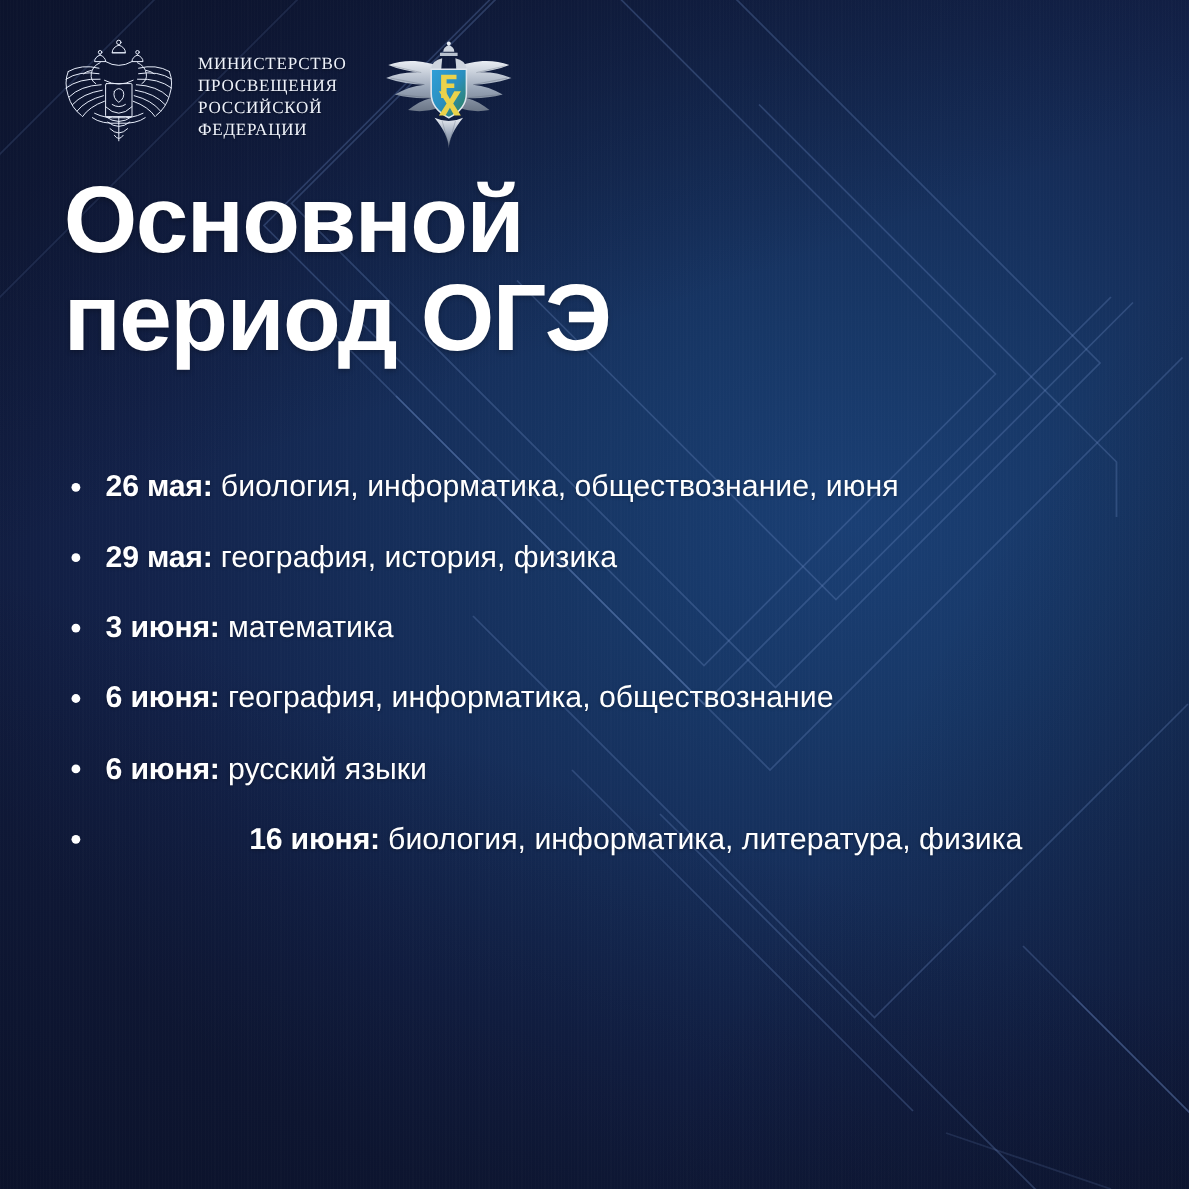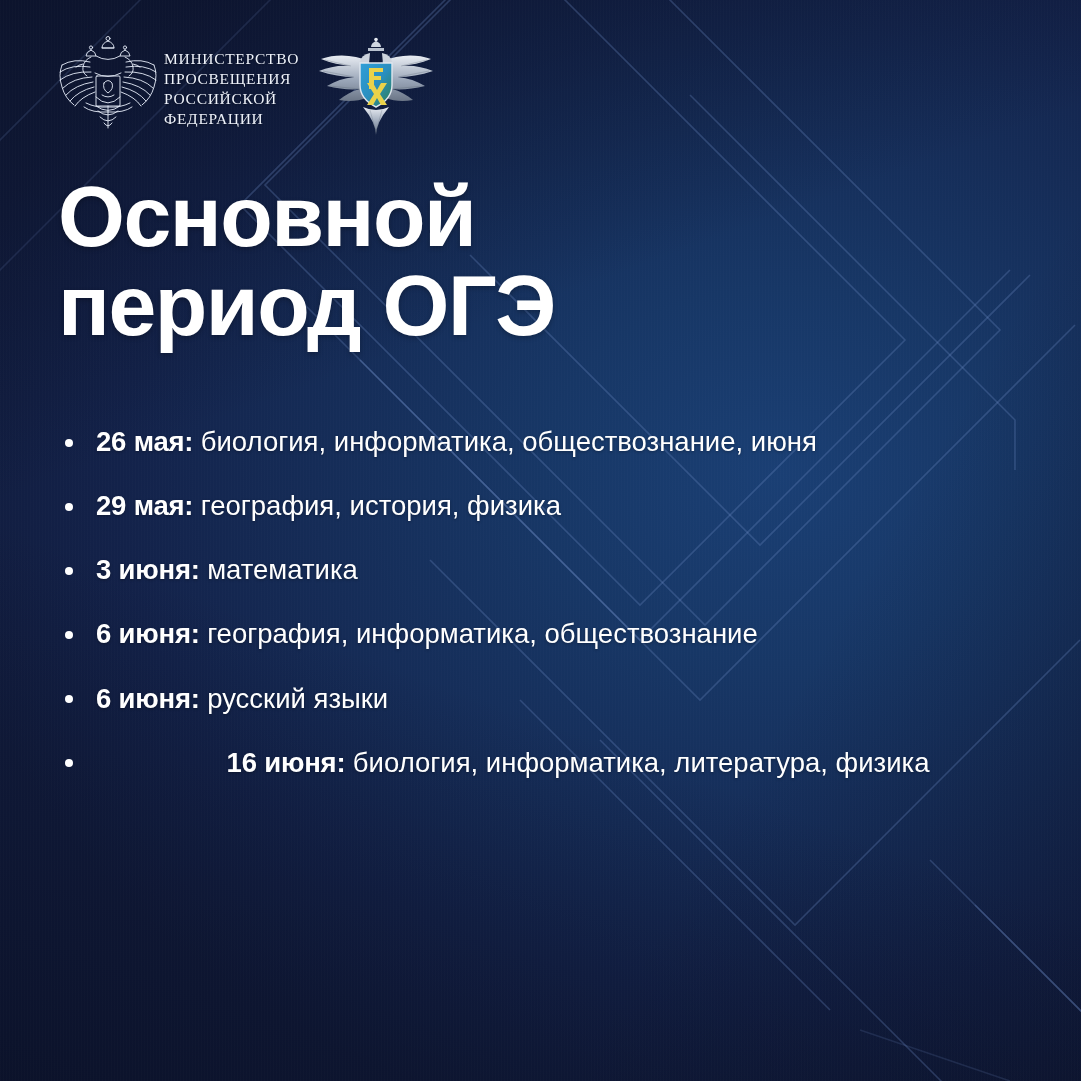--- a/index.html
+++ b/index.html
@@ -57,40 +57,40 @@
     z-index:3;
     pointer-events:none;
   }
   .bg-lines svg { display:block; width:1081px; height:1081px; }
 
   
   .header {
     position:absolute;
     left:46px; top:33px;
     display:flex; align-items:center;
-    gap:2px;
+    gap:18px;
     z-index:5;
   }
   .emblem-min { width:124px; height:112px; display:block; }
   .min-text {
     font-family:"Liberation Serif", serif;
     color:#eef2fa;
     font-size:15.5px;
     line-height:1.30;
     letter-spacing:.7px;
     white-space:nowrap;
     margin-left:-8px;
     text-shadow:0 1px 2px rgba(0,0,0,.35);
   }
   .emblem-rosobr { width:122px; height:104px; display:block; margin-left:14px; }
 
   
   .title {
     position:absolute;
-    left:58px; top:172px;
+    left:58px; top:156px;
     width:860px;
     z-index:5;
     color:#ffffff;
     font-family:"Liberation Sans", sans-serif;
     font-weight:bold;
     font-size:86px;
     line-height:1.04;
     letter-spacing:-1.5px;
     text-shadow:0 2px 5px rgba(0,0,0,.25);
   }

